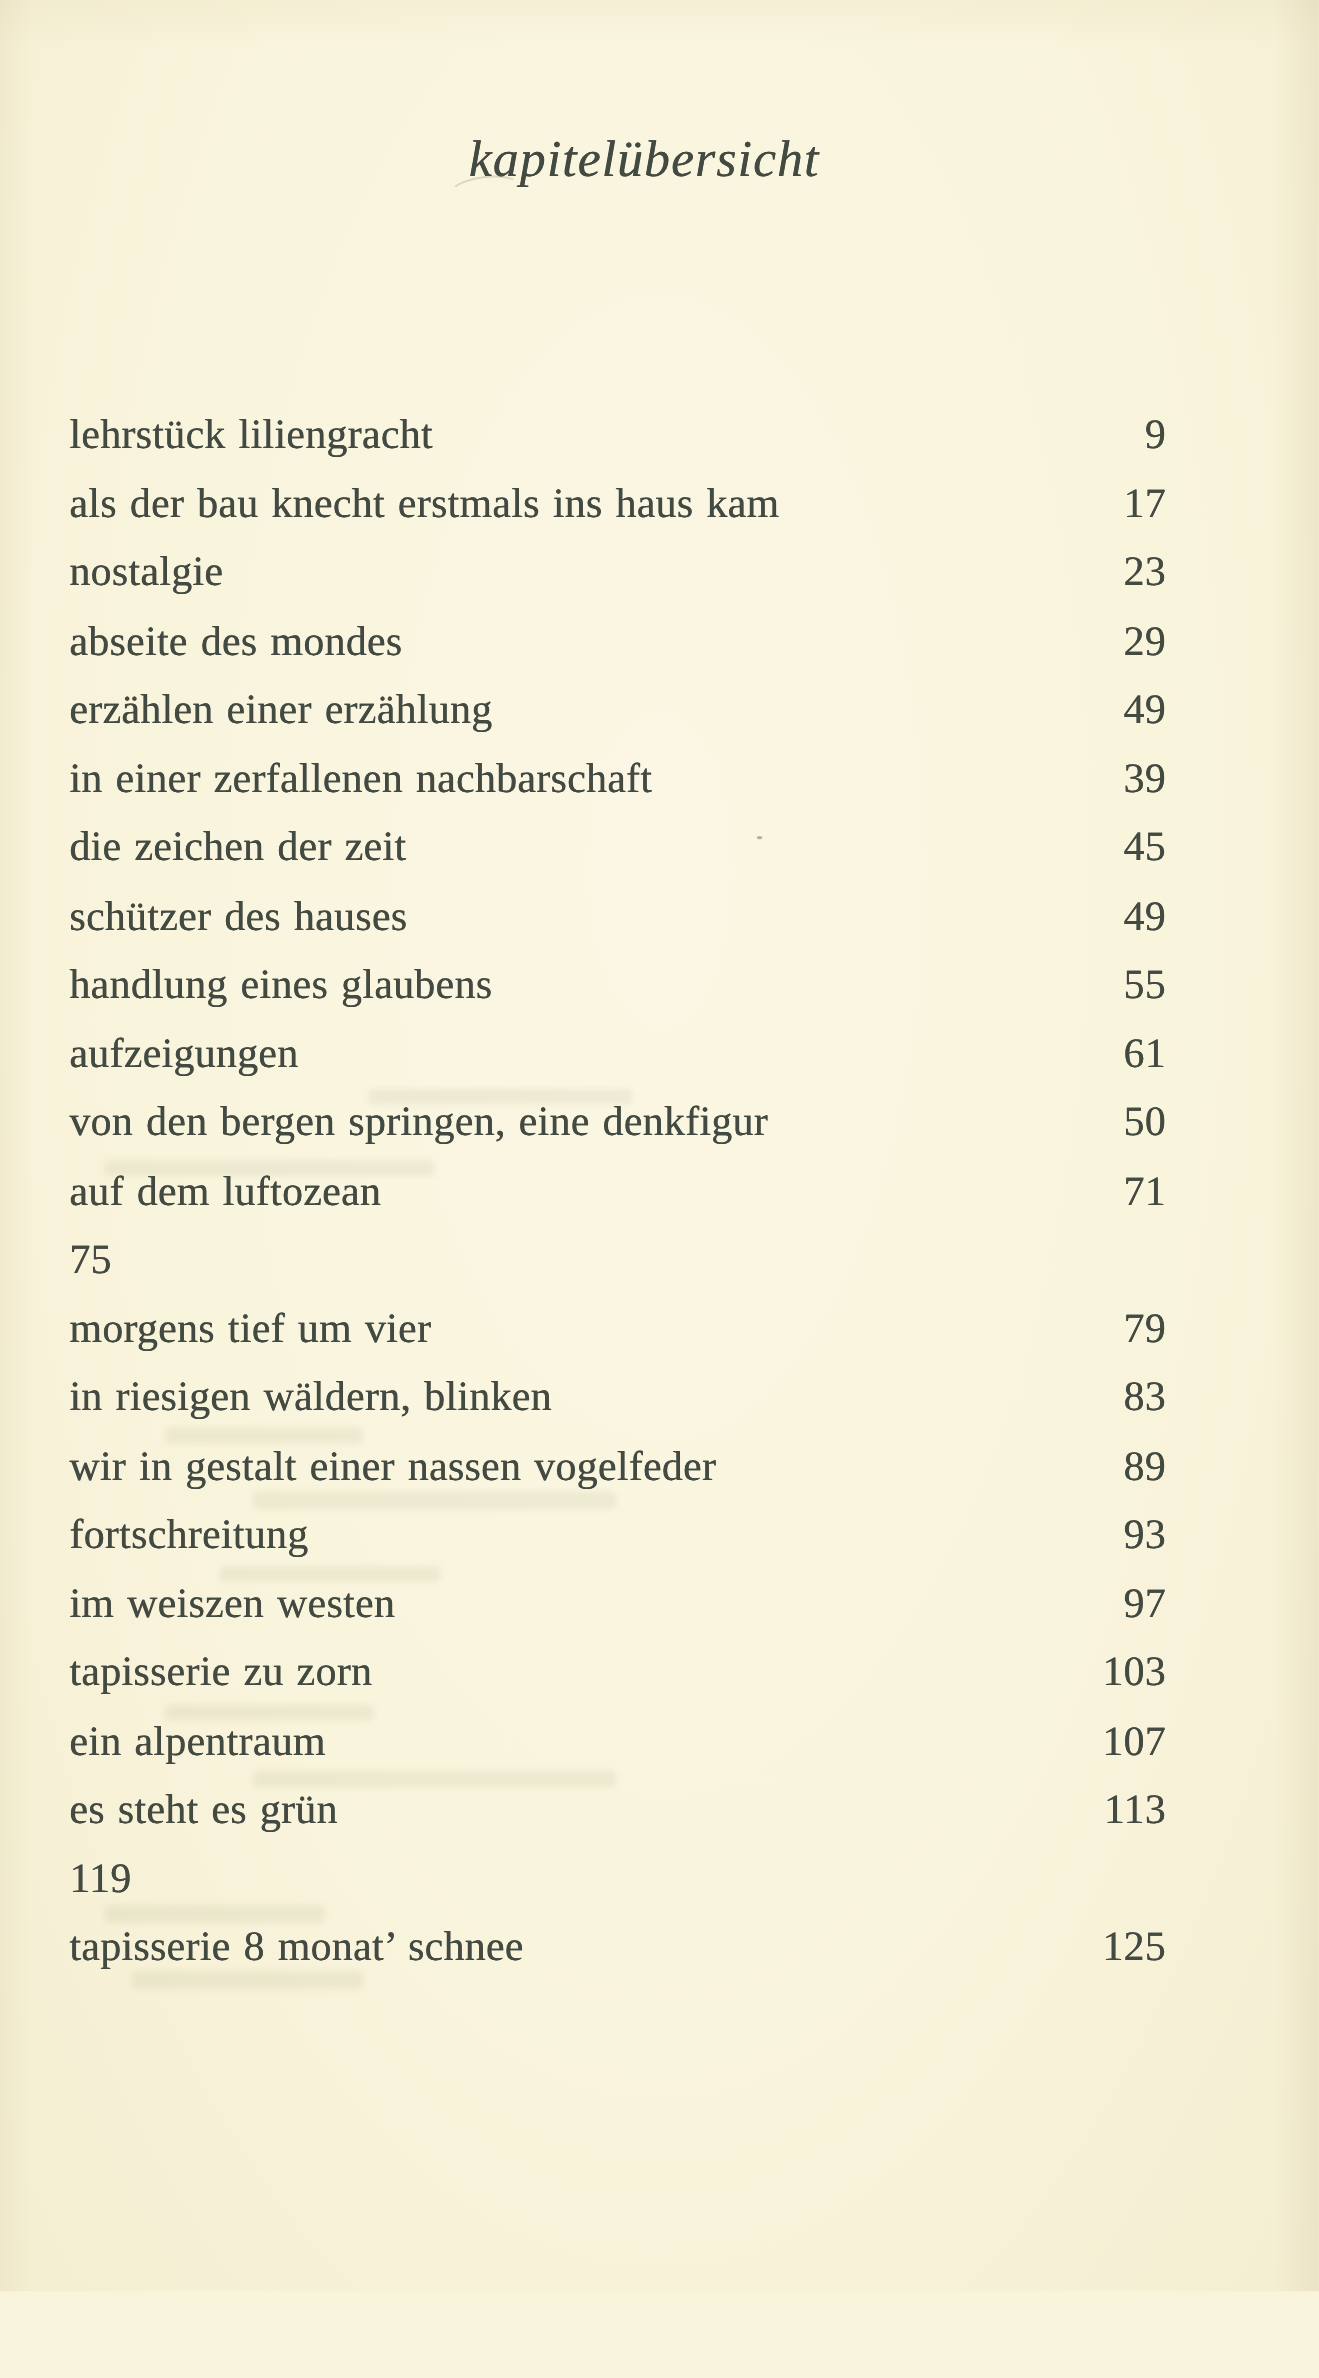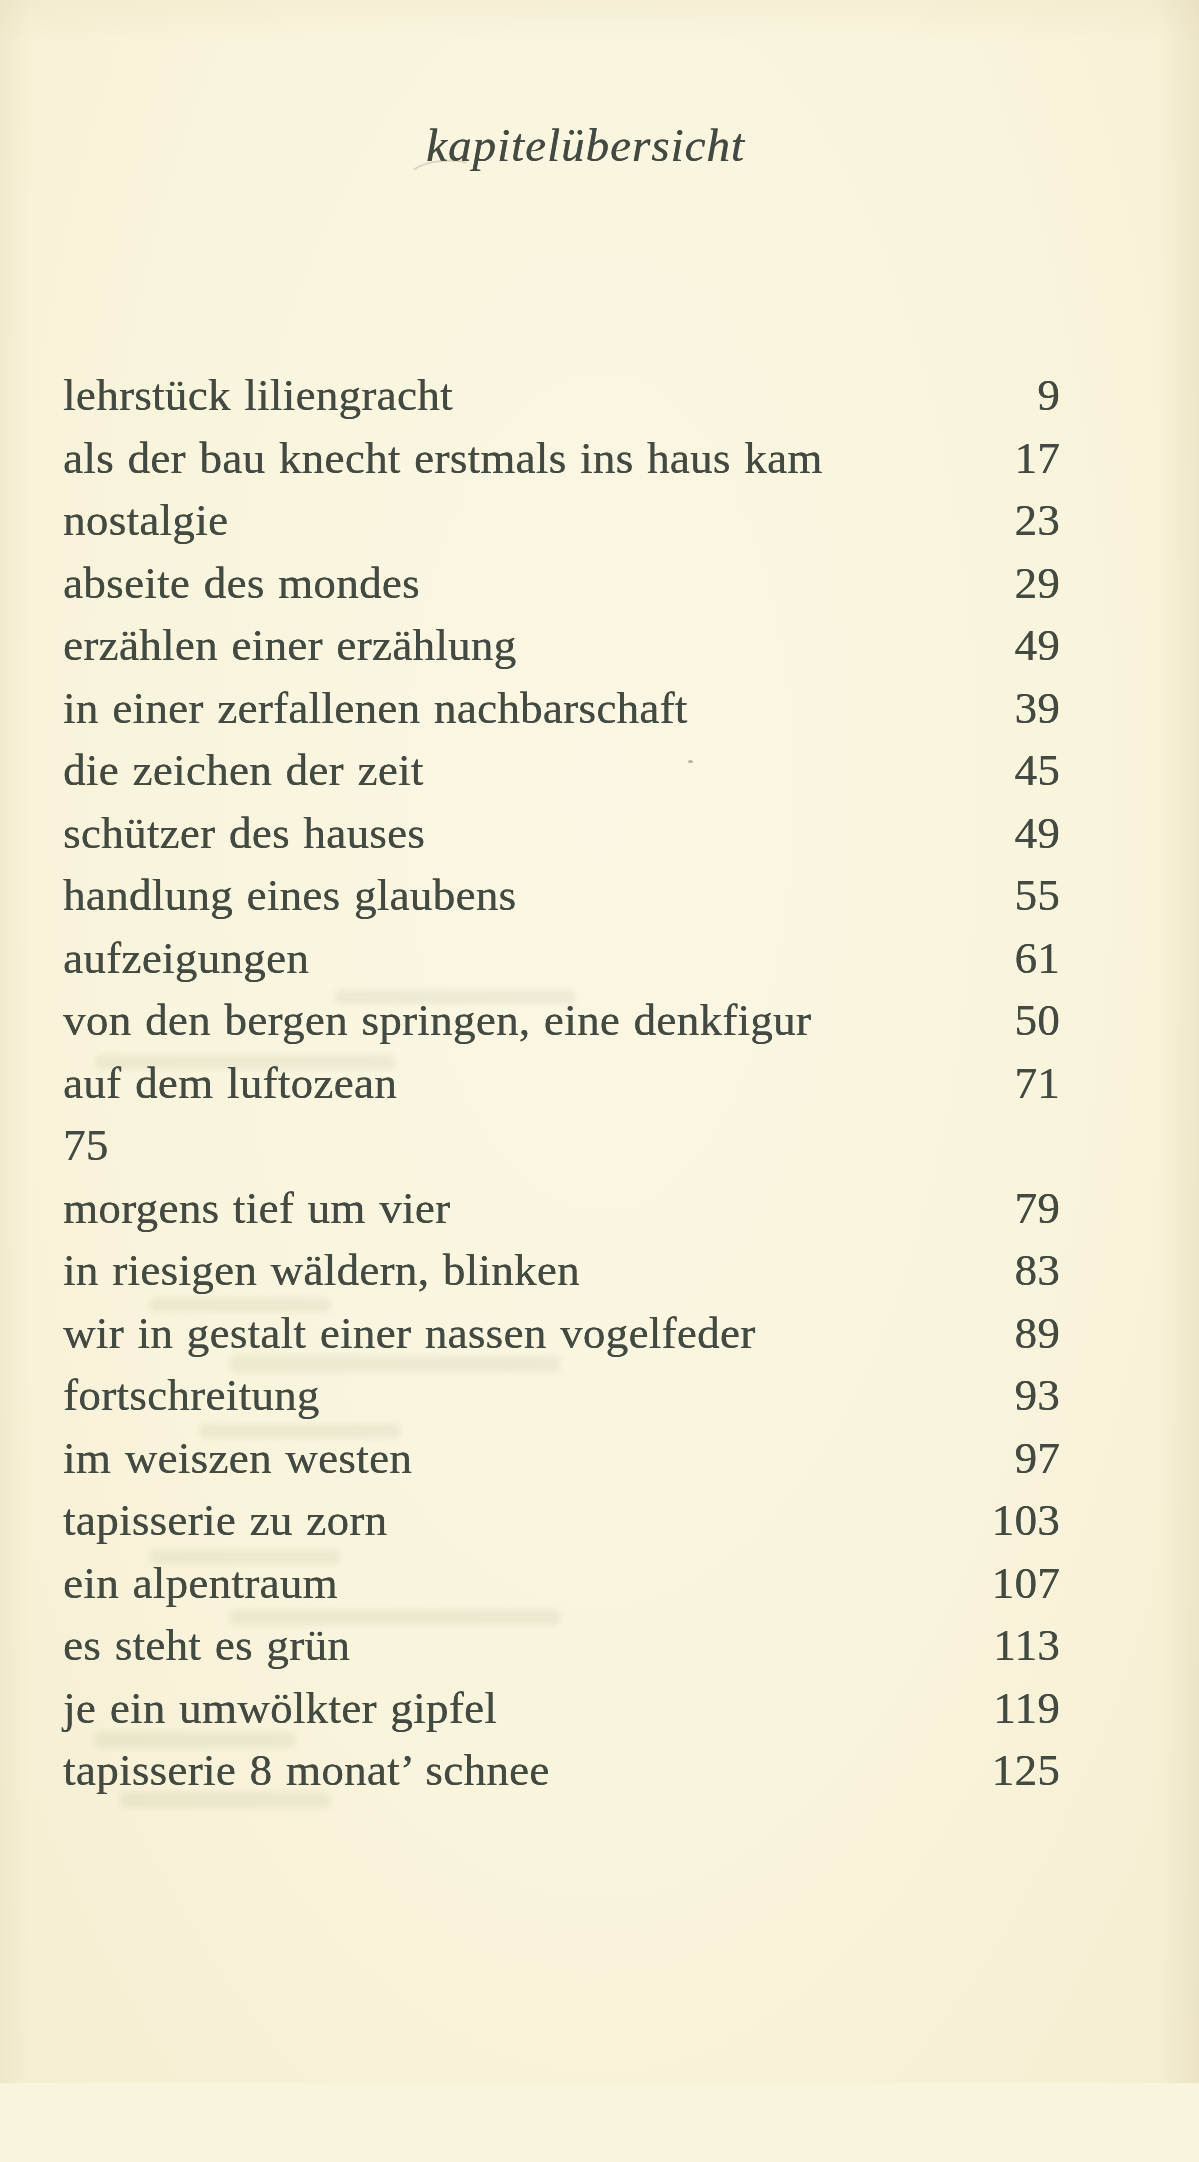--- a/index.html
+++ b/index.html
@@ -40,21 +40,21 @@
     position:absolute;
     top:364px;
     left:63px;
     right:139px;
   }
   .row{
     display:flex;
     justify-content:space-between;
     align-items:baseline;
     line-height:62.5px;
-    font-size:45px;
+    font-size:38px;
     letter-spacing:0.3px;
     word-spacing:2px;
     white-space:nowrap;
     text-shadow:0.3px 0 0 currentColor;
   }
   .row-title{flex:0 1 auto;}
   .row-page{flex:0 0 auto; text-align:right;}
   
   .ghost{
     position:absolute;
@@ -200,21 +200,20 @@
       <span class="row-title">ein alpentraum</span>
       <span class="row-page">107</span>
     </div>
 
     <div class="row">
       <span class="row-title">es steht es grün</span>
       <span class="row-page">113</span>
     </div>
 
     <div class="row">
-      <span class="row-title">je ein umwölkter gipfel</span>
       <span class="row-page">119</span>
     </div>
 
     <div class="row">
       <span class="row-title">tapisserie 8 monat’ schnee</span>
       <span class="row-page">125</span>
     </div>
   </div>
 
 </div>

